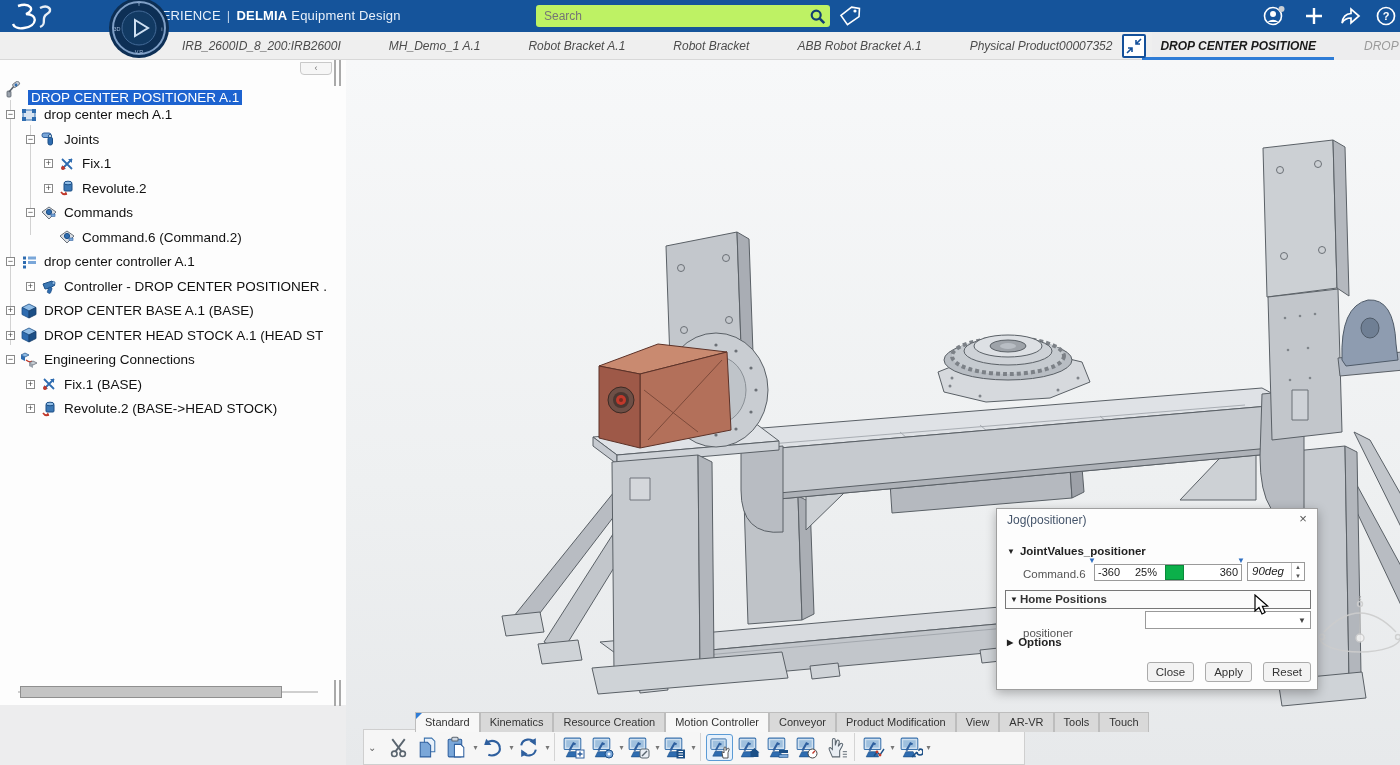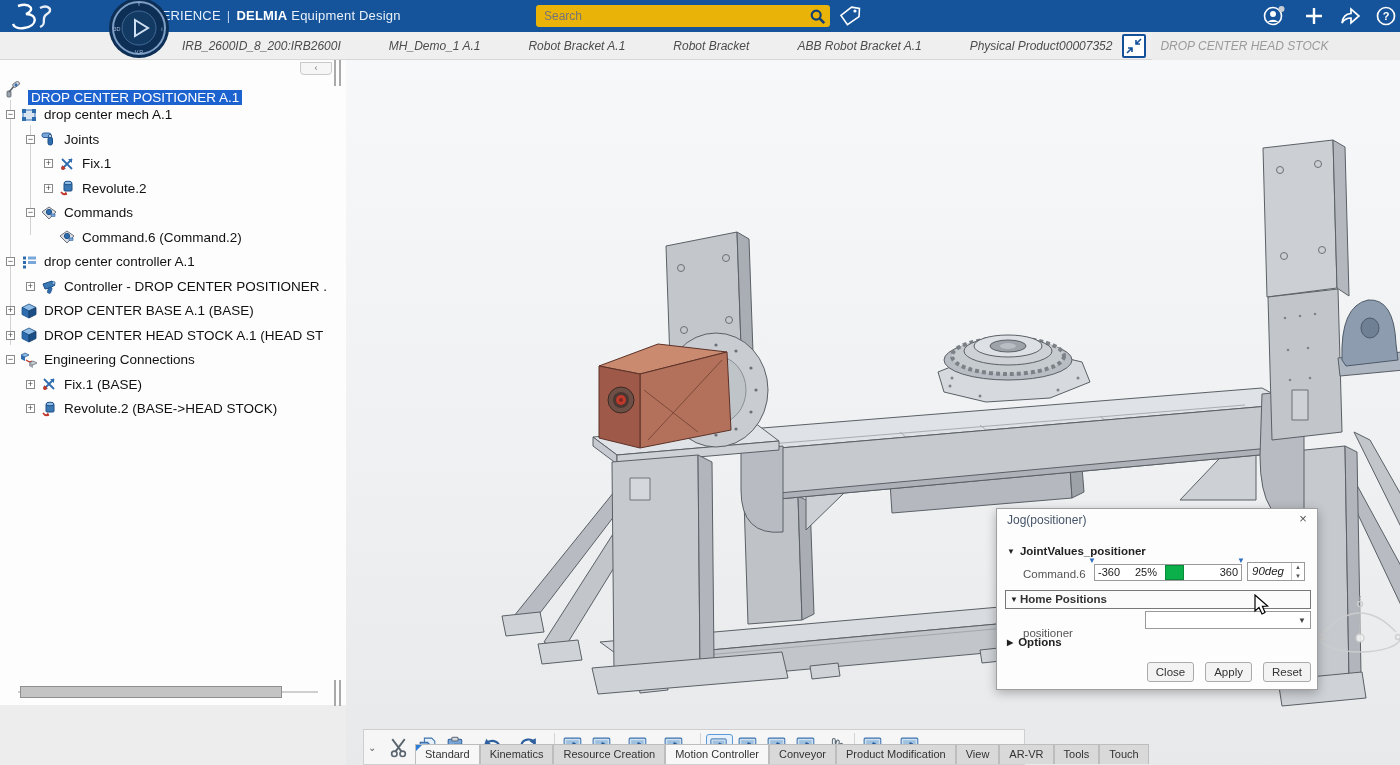--- a/index.html
+++ b/index.html
@@ -7,21 +7,21 @@
     font-family:"Liberation Sans", sans-serif; background:#ededee; }
 
   
   #topbar { position:absolute; left:0; top:0; width:1400px; height:32px;
     background:#15549b; color:#fff; z-index:30; }
   #logo3ds { position:absolute; left:10px; top:2px; width:44px; height:28px; }
   #brand { position:absolute; left:118px; top:8px; font-size:13px; letter-spacing:.2px; white-space:nowrap; color:#e8f0fa;}
   #brand b { font-weight:bold; color:#fff; }
   #brand .sep { margin:0 6px; color:#bcd2ea; }
   #searchwrap { position:absolute; left:536px; top:5px; width:294px; height:22px;
-    background:#eab308; border-radius:3px; display:flex; align-items:center; }
+    background:#bef264; border-radius:3px; display:flex; align-items:center; }
   #searchwrap input { flex:1; border:none; outline:none; font-size:12px; padding:0 8px;
     color:#444; background:transparent; font-family:"Liberation Sans",sans-serif;}
   #searchwrap .mag { width:24px; height:18px; flex:0 0 24px; }
   .topicon { position:absolute; top:4px; width:24px; height:24px; cursor:pointer; }
   
   #compass { position:absolute; left:108px; top:-3px; width:62px; height:62px; z-index:40; cursor:pointer;}
 
   
   #tabrow { position:absolute; left:0; top:32px; width:1152px; height:28px;
     background:#efefef; border-bottom:1px solid #d8d8d8; z-index:20; }
@@ -98,21 +98,21 @@
   #posdd { position:absolute; left:148px; top:102px; width:166px; height:18px; background:#fff;
     border:1px solid #9a9a9a; cursor:pointer;}
   #posdd .dda { position:absolute; right:4px; top:4px; font-size:8px; color:#444; }
   #opthdr { position:absolute; left:10px; top:127px; }
   #dlgbtns { position:absolute; right:6px; bottom:7px; display:flex; gap:11px; }
   .dlgbtn { min-width:46px; height:20px; background:#f3f3f3; border:1px solid #ababab;
     border-radius:3px; font-size:11.5px; color:#333; text-align:center; line-height:18px;
     padding:0 8px; cursor:pointer; }
 
   
-  #ribbontabs { position:absolute; left:415px; top:744px; display:flex; z-index:15;}
+  #ribbontabs { position:absolute; left:415px; top:712px; display:flex; z-index:15;}
   .rtab { font-size:11px; color:#333; background:#d9d9d9; border:1px solid #bdbdbd;
     border-bottom:none; padding:3px 9px 4px; white-space:nowrap; cursor:pointer; position:relative;}
   .rtab.white { background:#f7f7f7; }
   .rtab.cornered::before { content:""; position:absolute; left:0; top:0;
     border-top:6px solid #2e7cd6; border-right:6px solid transparent; }
   #ribbonbar { position:absolute; left:363px; top:729px; width:662px; height:36px;
     background:#f6f6f6; border:1px solid #cfcfcf; display:flex; align-items:center;
     padding:0 4px; z-index:14; }
   .tgroup { display:flex; align-items:center; gap:2px; padding:0 5px; }
   .tsep { width:1px; height:28px; background:#d4d4d4; }
@@ -275,20 +275,21 @@
 </svg>
 
 <div id="tabrow">
   <div id="tabstrip">
     <div class="doctab">IRB_2600ID_8_200:IRB2600I</div>
     <div class="doctab">MH_Demo_1 A.1</div>
     <div class="doctab">Robot Bracket A.1</div>
     <div class="doctab">Robot Bracket</div>
     <div class="doctab">ABB Robot Bracket A.1</div>
     <div class="doctab">Physical Product00007352</div>
+    <div class="doctab active">DROP CENTER POSITIONE</div>
     <div class="doctab dimmed">DROP CENTER HEAD STOCK</div>
 
   </div>
   <div id="restorebtn">
     <svg viewBox="0 0 20 20" width="20" height="20">
       <path d="M12,4 L12,8 L16,8 M12,8 L17,3" stroke="#14509a" stroke-width="1.6" fill="none"></path>
       <path d="M8,16 L8,12 L4,12 M8,12 L3,17" stroke="#14509a" stroke-width="1.6" fill="none"></path>
     </svg>
   </div>
 </div>

